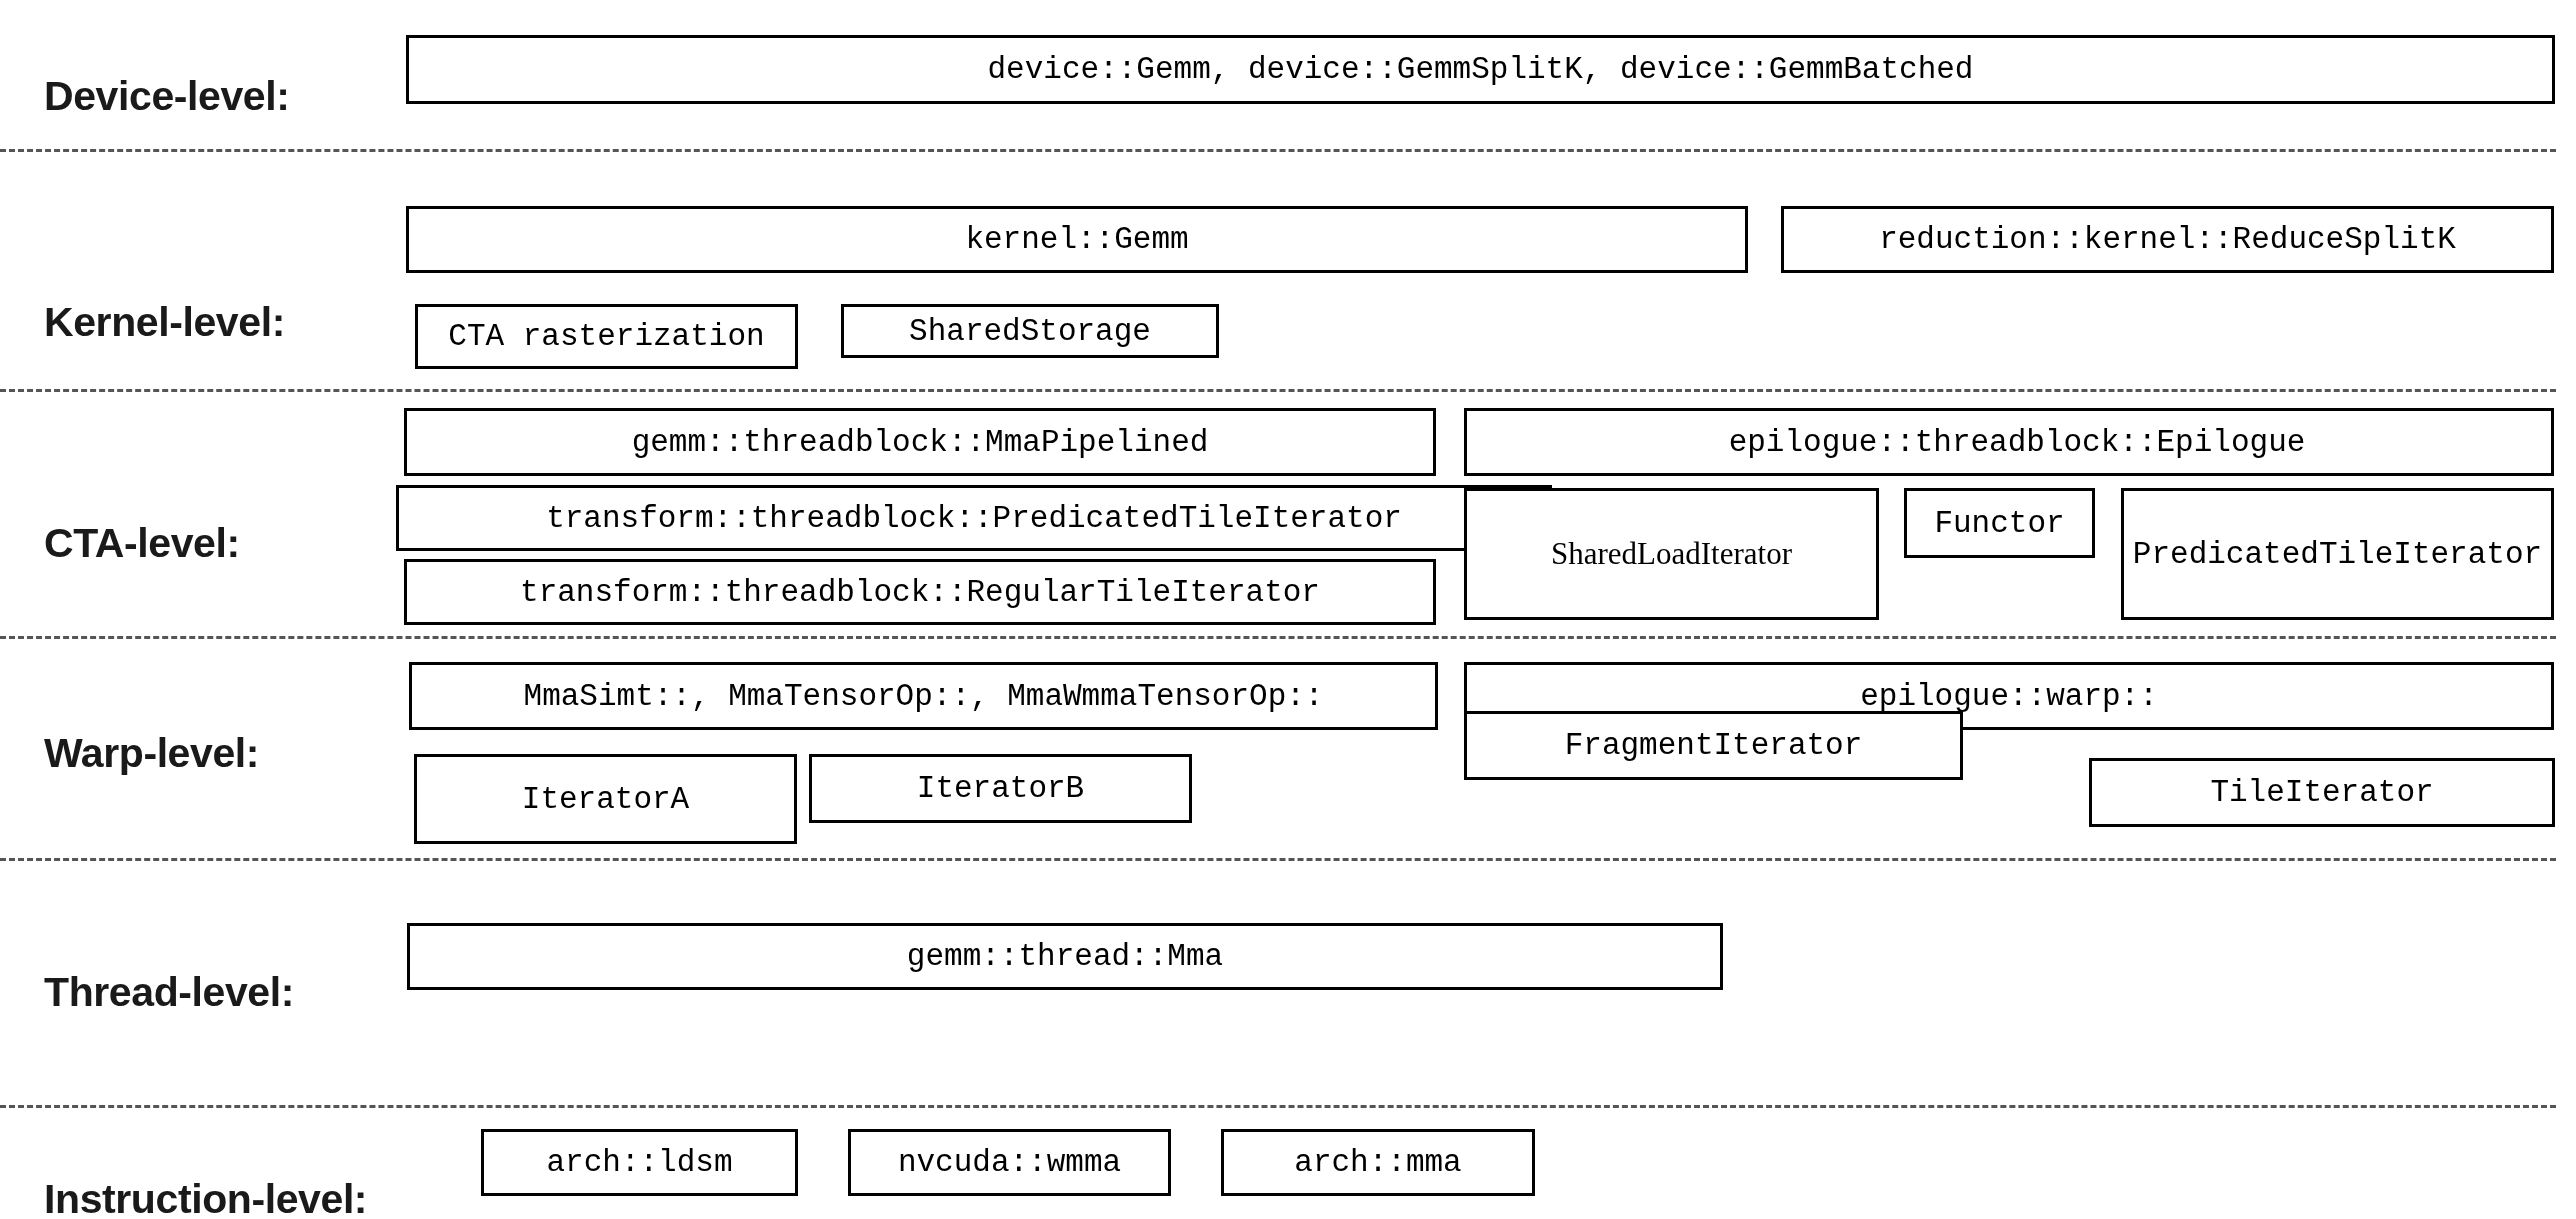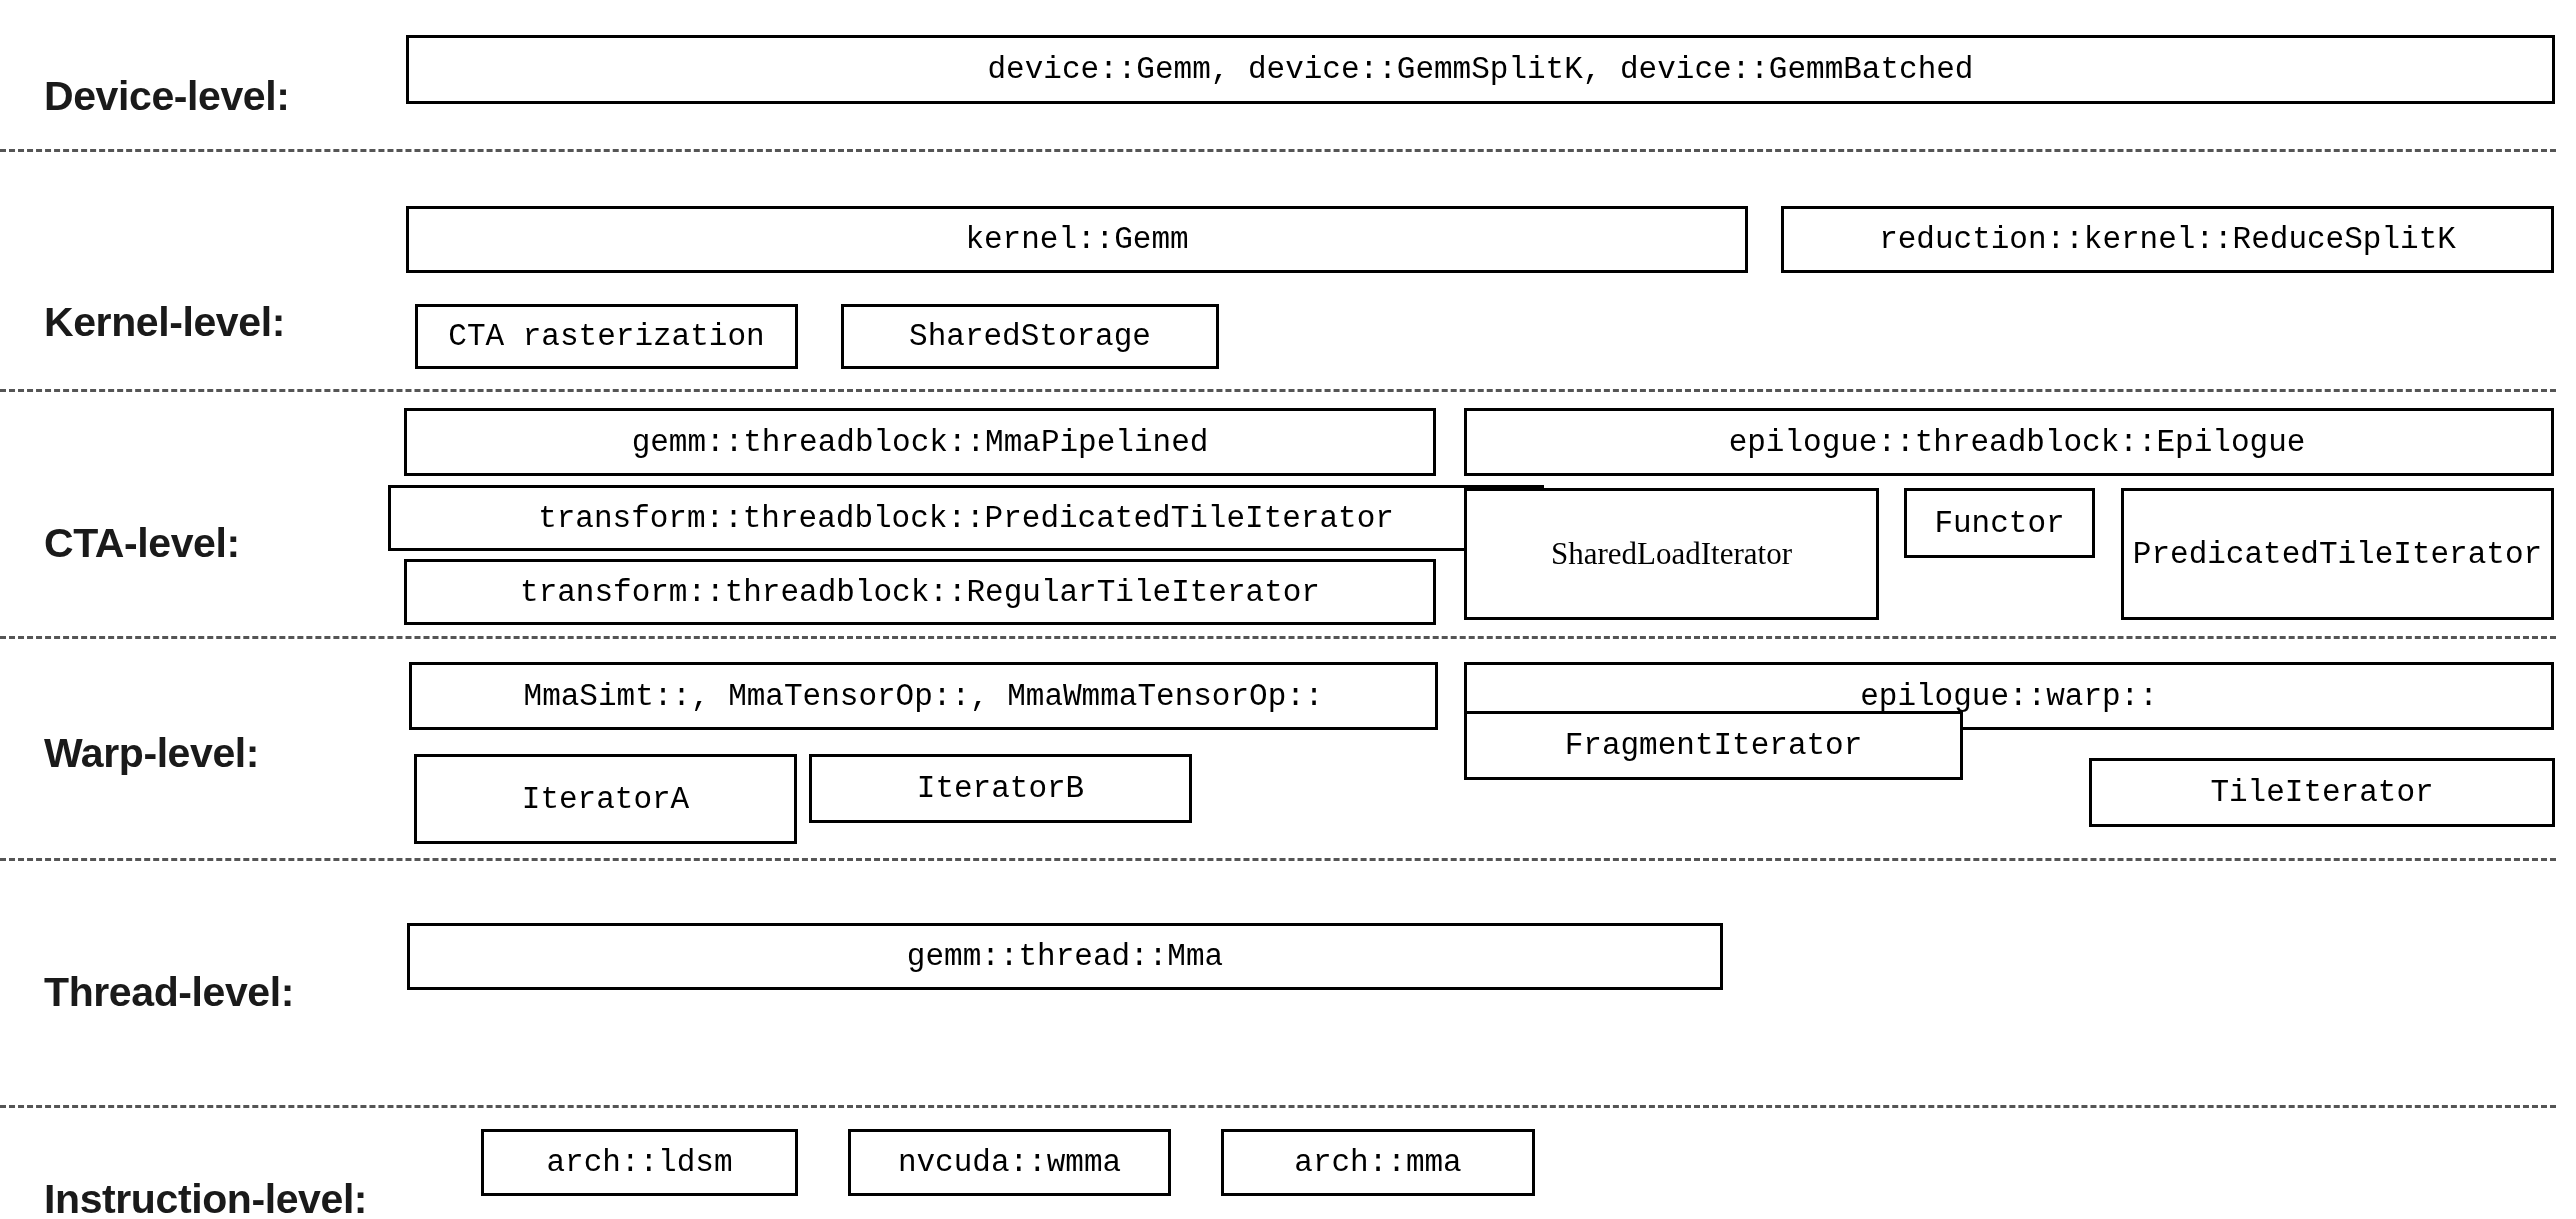--- a/index.html
+++ b/index.html
@@ -59,29 +59,29 @@
   <div class="divider" style="top:149px; width:2556px;"></div>
 
   <div class="level-label" style="left:44px; top:266px;">Kernel-level:</div>
 
   <div class="box" style="left:406px; top:206px; width:1342px; height:67px;">kernel::Gemm</div>
 
   <div class="box" style="left:1781px; top:206px; width:773px; height:67px;">reduction::kernel::ReduceSplitK</div>
 
   <div class="box" style="left:415px; top:304px; width:383px; height:65px;">CTA rasterization</div>
 
-  <div class="box" style="left:841px; top:304px; width:378px; height:65px;">SharedStorage</div>
+  <div class="box" style="left:841px; top:304px; width:378px; height:54px;">SharedStorage</div>
 
   <div class="divider" style="top:389px; width:2556px;"></div>
 
   <div class="level-label" style="left:44px; top:487px;">CTA-level:</div>
 
   <div class="box" style="left:404px; top:408px; width:1032px; height:68px;">gemm::threadblock::MmaPipelined</div>
 
-  <div class="box" style="left:388px; top:485px; width:1156px; height:66px;">transform::threadblock::PredicatedTileIterator</div>
+  <div class="box" style="left:396px; top:485px; width:1156px; height:66px;">transform::threadblock::PredicatedTileIterator</div>
 
   <div class="box" style="left:404px; top:559px; width:1032px; height:66px;">transform::threadblock::RegularTileIterator</div>
 
   <div class="box" style="left:1464px; top:408px; width:1090px; height:68px;padding-left:16px;">epilogue::threadblock::Epilogue</div>
 
   <div class="box" style="left:1464px; top:488px; width:415px; height:132px;font-family:Liberation Serif, serif;">SharedLoadIterator</div>
 
   <div class="box" style="left:2121px; top:488px; width:433px; height:132px;">PredicatedTileIterator</div>
 
   <div class="box" style="left:1904px; top:488px; width:191px; height:70px;">Functor</div>

